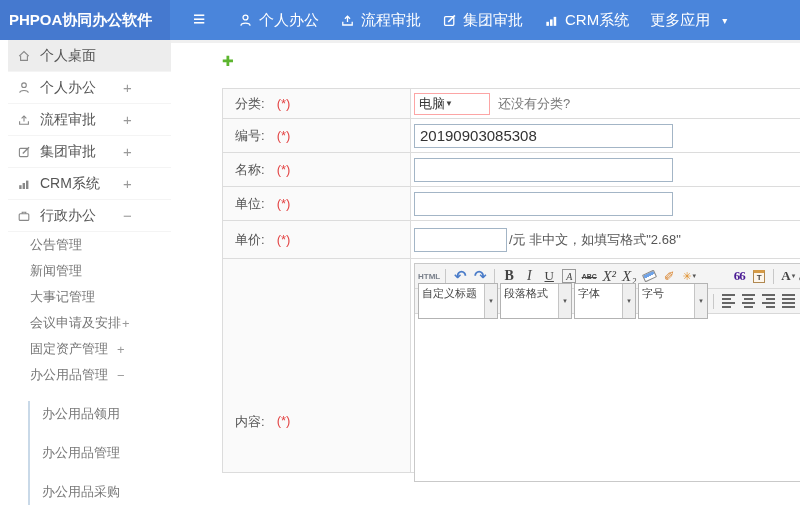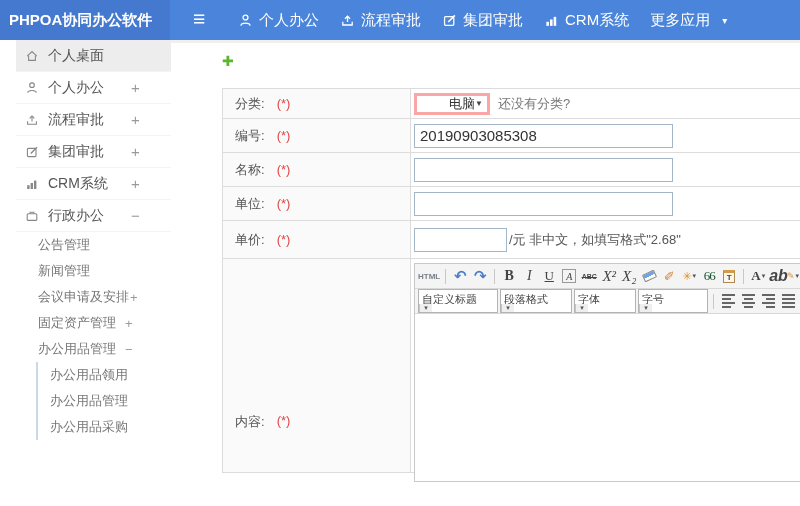--- a/index.html
+++ b/index.html
@@ -14,36 +14,36 @@
     white-space:nowrap; overflow:hidden; }
   .burger { position:absolute; left:193px; top:0; height:40px; line-height:38px;
     color:#fff; font-size:21px; cursor:pointer; }
   .topnav { position:absolute; left:238px; top:0; height:40px; display:flex; align-items:center; gap:21px; }
   .navitem { display:flex; align-items:center; gap:6px; color:#fff; font-size:15px;
     cursor:pointer; white-space:nowrap; }
   .navitem svg { display:block; }
   .nav-caret { font-size:10px; margin-left:6px; }
 
   
-  .sidebar { position:absolute; left:16px; top:40px; width:170px; height:466px; background:#fff;
+  .sidebar { position:absolute; left:8px; top:40px; width:170px; height:466px; background:#fff;
     border-right:1px solid #e4e4e4; }
   .sitem { position:relative; height:32px; display:flex; align-items:center; gap:9px;
     padding-left:9px; font-size:14px; color:#555; border-bottom:1px solid #f4f4f4; cursor:pointer; }
   .sitem.active { background:#ededed; }
   .sitem .sicon { color:#888; display:flex; align-items:center; }
   .expander { position:absolute; left:115px; top:0; height:100%; display:flex; align-items:center;
     color:#999; font-size:15px; }
   .ssub { height:26px; display:flex; align-items:center; padding-left:22px; font-size:13px;
     color:#777; cursor:pointer; white-space:nowrap; }
   .exp2 { color:#999; font-size:13px; }
   .exp-tight { margin-left:1px; }
   .exp-gap { margin-left:9px; }
   .subsubwrap { margin-left:20px; border-left:2px solid #c9d9e8; }
   .ssub2 { height:26px; display:flex; align-items:center; padding-left:12px; font-size:13px;
-    color:#777; cursor:pointer; white-space:nowrap; }
+    color:#777; cursor:pointer; white-space:nowrap;margin-top:13px; }
 
   
   .main { position:absolute; left:171px; top:40px; right:0; bottom:0; background:#fff; }
   .topstrip { position:absolute; left:0; top:0; right:0; height:3px; background:#f0f0f0; }
   .ptitle { position:absolute; left:51px; top:13px; display:flex; align-items:center; gap:7px;
     font-size:15px; font-weight:bold; color:#336699; }
   .plus { color:#5cb52e; font-size:14px; font-weight:bold; }
 
   .ftable { position:absolute; left:51px; top:48px; right:0; background:#fff;
     border:1px solid #dcdcdc; border-right:none; }
@@ -51,22 +51,22 @@
   .frow:last-child { border-bottom:none; }
   .h30{height:30px}.h34{height:34px}.h38{height:38px}.hbig{height:213px}
   .flabel { width:188px; min-width:188px; background:#fafafa; border-right:1px solid #dcdcdc;
     display:flex; align-items:center; gap:12px; padding-left:12px; font-size:13px; color:#555;
     white-space:nowrap; }
   .flabel.top { align-items:flex-start; padding-top:154px; }
   .req { color:#e34444; }
   .ffield { flex:1; display:flex; align-items:center; gap:8px; padding-left:3px; }
   .ffield.top { align-items:flex-start; padding-top:4px; }
 
-  .cselect { width:76px; height:22px; border:3px solid #fca5a5; background:#fff;
-    display:flex; align-items:center; justify-content:flex-end; padding:0 4px;
+  .cselect { width:76px; height:22px; border:1px solid #fca5a5; background:#fff;
+    display:flex; align-items:center; justify-content:flex-start; padding:0 4px;
     font-size:13px; color:#333; cursor:pointer; }
   .sel-caret { font-size:8px; color:#444; }
   .grayhint { color:#777; font-size:13px; white-space:nowrap; }
   .linktext { color:#2f7ec2; font-size:13px; cursor:pointer; white-space:nowrap; }
   .pricehint { color:#555; font-size:13px; white-space:nowrap; margin-left:2px; }
   .tinput { width:259px; height:24px; border:1px solid #a3b5c6; font-size:15px; color:#333;
     padding:0 5px; background:#fff; outline:none; }
   .tinput.small { width:93px; }
 
   
@@ -83,30 +83,30 @@
   .bt-u { font-family:"Liberation Serif",serif; font-size:13px; text-decoration:underline; }
   .bt-fontbox { border:1px solid #999; font-size:10px; height:14px; min-width:14px;
     font-family:"Liberation Serif",serif; display:inline-flex; align-items:center; justify-content:center; }
   .bt-strike { font-size:7px; font-weight:bold; text-decoration:line-through; }
   .bt-script { font-size:15px; font-family:"Liberation Serif",serif; font-style:italic; }
   .eshape { width:13px; height:8px; background:linear-gradient(#6fa3e8 55%,#fff 45%);
     border:1px solid #888; transform:rotate(-25deg); border-radius:1px; display:block; }
   .bt-brush { color:#d9822b; font-size:13px; }
   .bt-painter em { color:#e0912e; font-style:normal; font-size:11px; }
   .mini-caret { font-size:7px; color:#555; margin-left:1px; font-weight:normal; font-style:normal; }
-  .bt-quote { font-family:"Liberation Serif",serif; font-weight:normal; font-size:13px;
-    color:#14532d; letter-spacing:-1px; }
+  .bt-quote { font-family:"Liberation Serif",serif; font-weight:bold; font-size:13px;
+    color:#4c1d95; letter-spacing:-1px;margin-left:30px; }
   .pbox { width:12px; height:13px; border:1px solid #b08850; border-top:3px solid #d59a45;
     background:#fdf6ec; font-size:8px; font-weight:bold; color:#444; font-style:normal;
     display:flex; align-items:center; justify-content:center; }
   .bt-fcolor b { font-family:"Liberation Serif",serif; font-size:13px; font-weight:bold; }
   .bt-hlight b { font-size:16px; font-style:italic; font-weight:bold; }
   .hpen { color:#e0912e; font-size:9px; font-style:normal; margin-left:-1px; }
-  .tselect { height:24px; border:1px solid #b3b3b3; background:#fff; display:inline-flex;
-    align-items:stretch; margin-right:0; cursor:pointer;flex-direction:column; }
+  .tselect { height:36px; border:1px solid #b3b3b3; background:#fff; display:inline-flex;
+    align-items:stretch; margin-right:0; cursor:pointer; }
   .w80{width:80px}.w72{width:72px}.w62{width:62px}.w70{width:70px}
   .tsel-label { flex:1; font-size:11px; color:#444; padding:2px 3px 0; white-space:nowrap; overflow:hidden; }
   .tsel-caret { width:13px; border-left:1px solid #c5c5c5; background:#efefef; font-size:7px;
     color:#555; display:flex; align-items:center; justify-content:center; }
   .al { display:flex; flex-direction:column; gap:2px; width:13px; }
   .al i { height:2px; background:#666; width:13px; display:block; }
   .al.l{align-items:flex-start}.al.c{align-items:center}.al.r{align-items:flex-end}
   .al.l i:nth-child(2n),.al.c i:nth-child(2n),.al.r i:nth-child(2n){width:9px}
   .edit-area { height:167px; background:#fff; }
 </style>
@@ -225,20 +225,23 @@
     <span class="expander">−</span>
   </div>
 
   <div class="ssub">
       <span>公告管理</span>
     </div>
   <div class="ssub">
       <span>新闻管理</span>
     </div>
   <div class="ssub">
+      <span>大事记管理</span>
+    </div>
+  <div class="ssub">
     <span>会议申请及安排</span>
     <span class="exp2 exp-tight">+</span>
   </div>
   <div class="ssub">
     <span>固定资产管理</span>
     <span class="exp2 exp-gap">+</span>
   </div>
   <div class="ssub">
     <span>办公用品管理</span>
     <span class="exp2 exp-gap">−</span>

